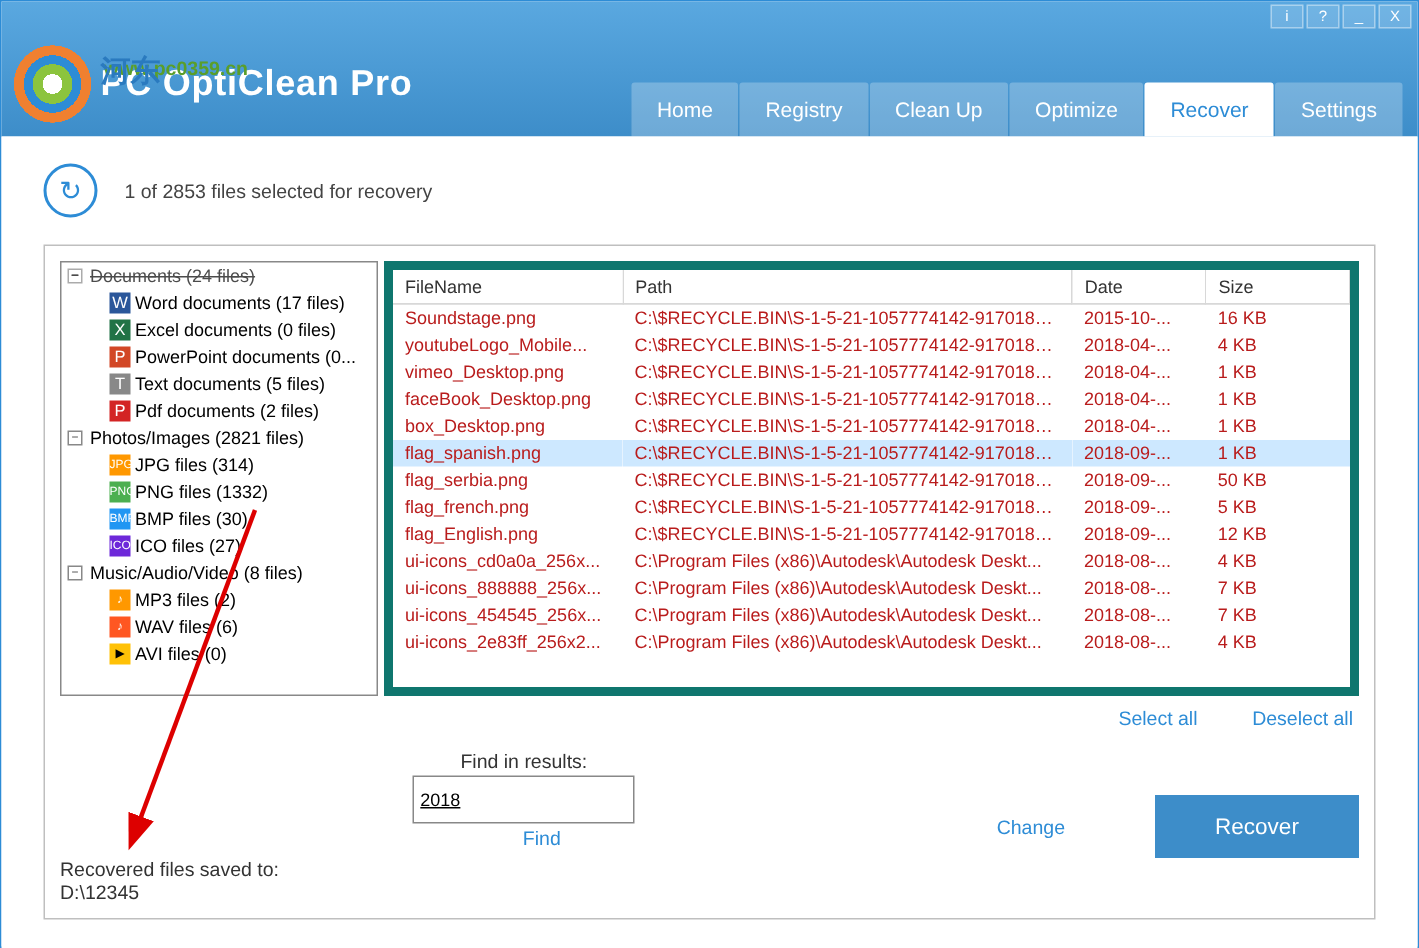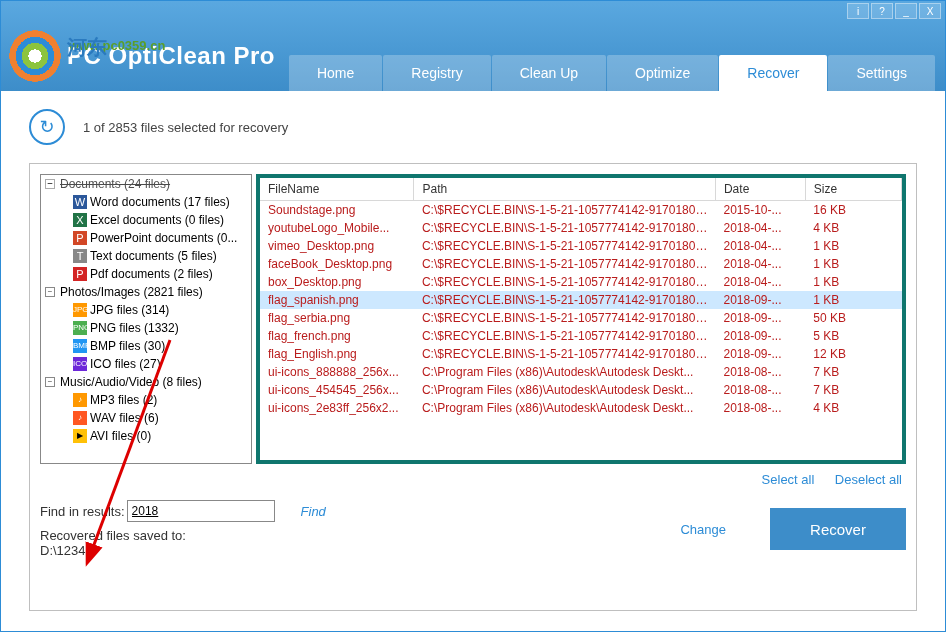--- a/index.html
+++ b/index.html
@@ -11,21 +11,21 @@
 .titlebar { height: 20px; display: flex; justify-content: flex-end; align-items: center; padding-right: 4px; gap: 2px; }
 .titlebar-btn { width: 22px; height: 16px; background: rgba(255,255,255,0.15); border: 1px solid rgba(255,255,255,0.4); color: #fff; font-size: 10px; display: flex; align-items: center; justify-content: center; cursor: pointer; }
 .header-main { display: flex; align-items: center; padding-left: 8px; height: 70px; position: relative; }
 .logo-area { display: flex; align-items: center; gap: 6px; position: relative; }
 .logo-icon { width: 52px; height: 52px; border-radius: 50%; background: radial-gradient(circle, #fff 18%, #8cc43e 18% 36%, #2d8cd6 36% 52%, #f08030 52% 70%, transparent 70%); position: relative; }
 .app-title { font-size: 24px; font-weight: 700; color: #fff; letter-spacing: 0.5px; position: relative; }
 .app-title-sub { position: absolute; top: 8px; left: 60px; color: #5a9e2a; font-size: 13px; font-weight: bold; }
 .overlay-text { position: absolute; top: 4px; left: 58px; color: #2a7abf; font-size: 20px; font-weight: bold; z-index: 2; }
 
 .tabs { position: absolute; bottom: 0; right: 10px; display: flex; gap: 1px; }
-.tab { padding: 10px 28px; background: rgba(255,255,255,0.25); color: #fff; font-size: 14px; cursor: pointer; border-top-left-radius: 2px; border-top-right-radius: 2px; }
+.tab { padding: 10px 17px; background: rgba(255,255,255,0.25); color: #fff; font-size: 14px; cursor: pointer; border-top-left-radius: 2px; border-top-right-radius: 2px; }
 .tab.active { background: #fff; color: #2d8cd6; font-weight: 500; }
 
 .content { flex: 1; background: #fff; padding: 18px 28px 20px 28px; display: flex; flex-direction: column; position: relative; }
 
 .status-row { display: flex; align-items: center; gap: 18px; margin-bottom: 18px; }
 .refresh-icon { width: 36px; height: 36px; border: 2px solid #2d8cd6; border-radius: 50%; display: flex; align-items: center; justify-content: center; color: #2d8cd6; font-size: 18px; cursor: pointer; }
 .status-text { color: #444; font-size: 13px; }
 
 .panel { border: 1px solid #bfbfbf; flex: 1; display: flex; flex-direction: column; padding: 10px; position: relative; }
 .split { display: flex; height: 290px; }
@@ -45,42 +45,42 @@
 .ic-pdf { background: #d32424; color: #fff; }
 .ic-jpg { background: #ff9800; color: #fff; font-size: 8px; }
 .ic-gif { background: #d32424; color: #fff; font-size: 8px; }
 .ic-png { background: #4caf50; color: #fff; font-size: 8px; }
 .ic-bmp { background: #2196f3; color: #fff; font-size: 8px; }
 .ic-ico { background: #6d28d9; color: #fff; font-size: 8px; }
 .ic-mp3 { background: #ff9800; color: #fff; font-size: 8px; }
 .ic-wav { background: #ff5722; color: #fff; font-size: 8px; }
 .ic-avi { background: #ffc107; color: #000; font-size: 8px; }
 
-.table-col { flex: 1; border: 4px solid #0f766e; margin-left: 4px; background: #fff; overflow: auto; font-size: 12px; }
+.table-col { flex: 1; border: 6px solid #0f766e; margin-left: 4px; background: #fff; overflow: auto; font-size: 12px; }
 .table-col::-webkit-scrollbar { width: 15px; }
 .table-col::-webkit-scrollbar-track { background: #f0f0f0; }
 .table-col::-webkit-scrollbar-thumb { background: #c8c8c8; border: 1px solid #a8a8a8; }
 table { width: 100%; border-collapse: collapse; }
 th { text-align: left; padding: 4px 8px; border-right: 1px solid #d8d8d8; border-bottom: 1px solid #d8d8d8; background: #fff; font-weight: 400; color: #333; position: sticky; top: 0; }
 td { padding: 2px 8px; white-space: nowrap; overflow: hidden; text-overflow: ellipsis; max-width: 0; color: #b91c1c; }
 tr.selected td { background: #cde8ff; }
 .col-name { width: 24%; }
 .col-path { width: 47%; }
 .col-date { width: 14%; }
 .col-size { width: 15%; }
 
 .link-row { text-align: right; padding: 6px 4px 4px 0; }
-.link { color: #2d8cd6; font-size: 13px; cursor: pointer; margin-left: 16px; }
+.link { color: #2d8cd6; font-size: 13px; cursor: pointer; margin-left: 32px; }
 
 .footer { display: flex; align-items: center; padding-top: 8px; gap: 6px; position: relative; }
 .footer-left { flex: 1; font-size: 13px; color: #333; }
-.footer-left .row1 { display: flex; align-items: center; gap: 2px; margin-bottom: 6px; }
-.find-input { width: 148px; height: 22px; border: 1px solid #888; padding: 0 4px; font-size: 12px; text-decoration: underline; }
-.find-link { color: #2d8cd6; margin-left: 24px; cursor: pointer; font-size: 13px; font-style: italic; }
-.change-link { color: #2d8cd6; cursor: pointer; font-size: 13px; margin-right: 24px; }
+.footer-left .row1 { display: flex; align-items: center; gap: 2px; margin-bottom: 6px; flex-direction: column; }
+.find-input { width: 148px; height: 32px; border: 1px solid #888; padding: 0 4px; font-size: 12px; text-decoration: underline; }
+.find-link { color: #2d8cd6; margin-left: 24px; cursor: pointer; font-size: 13px; }
+.change-link { color: #2d8cd6; cursor: pointer; font-size: 13px; margin-right: 40px; }
 .big-btn { width: 136px; height: 42px; background: #3d8dc9; color: #fff; border: none; font-size: 15px; cursor: pointer; }
 
 .arrow-overlay { position: absolute; pointer-events: none; z-index: 50; }
 </style>
 </head>
 <body>
 
 <div class="window">
   <div class="header">
     <div class="titlebar">
@@ -243,20 +243,26 @@
                   <td>2018-09-...</td>
                   <td>5 KB</td>
                 </tr>
                 <tr>
                   <td>flag_English.png</td>
                   <td>C:\$RECYCLE.BIN\S-1-5-21-1057774142-91701807...</td>
                   <td>2018-09-...</td>
                   <td>12 KB</td>
                 </tr>
                 <tr>
+                  <td>ui-icons_cd0a0a_256x...</td>
+                  <td>C:\Program Files (x86)\Autodesk\Autodesk Deskt...</td>
+                  <td>2018-08-...</td>
+                  <td>4 KB</td>
+                </tr>
+                <tr>
                   <td>ui-icons_888888_256x...</td>
                   <td>C:\Program Files (x86)\Autodesk\Autodesk Deskt...</td>
                   <td>2018-08-...</td>
                   <td>7 KB</td>
                 </tr>
                 <tr>
                   <td>ui-icons_454545_256x...</td>
                   <td>C:\Program Files (x86)\Autodesk\Autodesk Deskt...</td>
                   <td>2018-08-...</td>
                   <td>7 KB</td>

